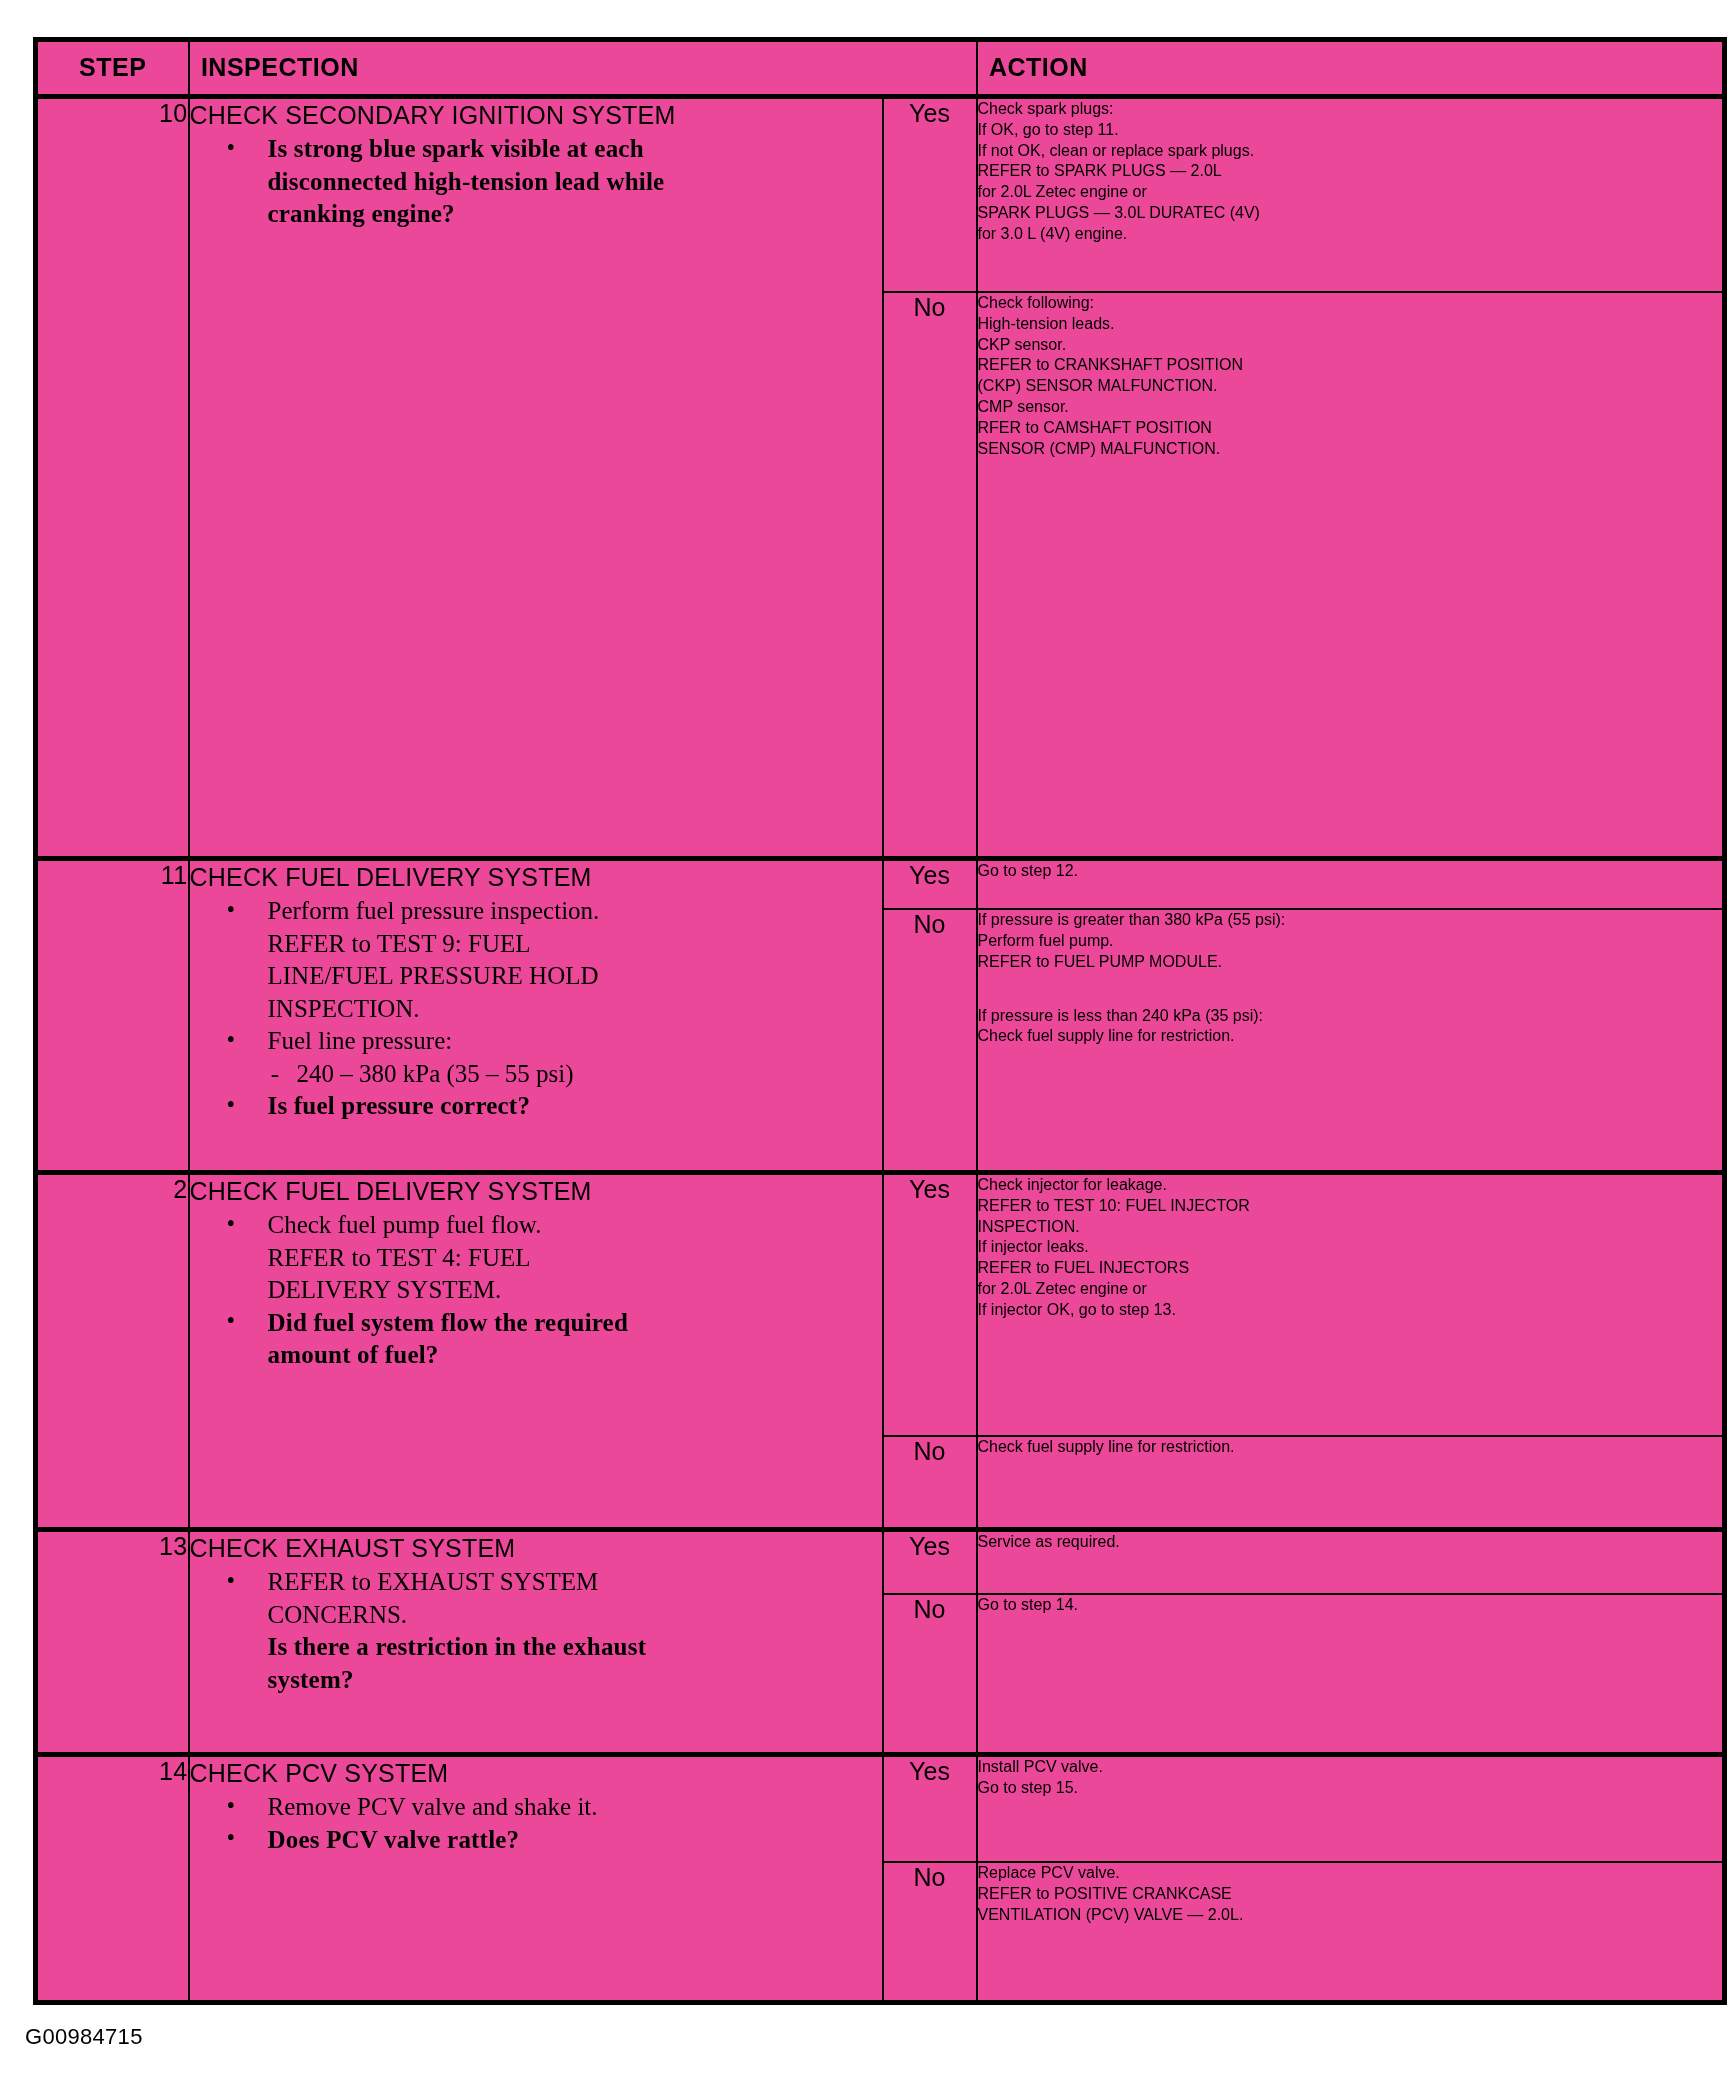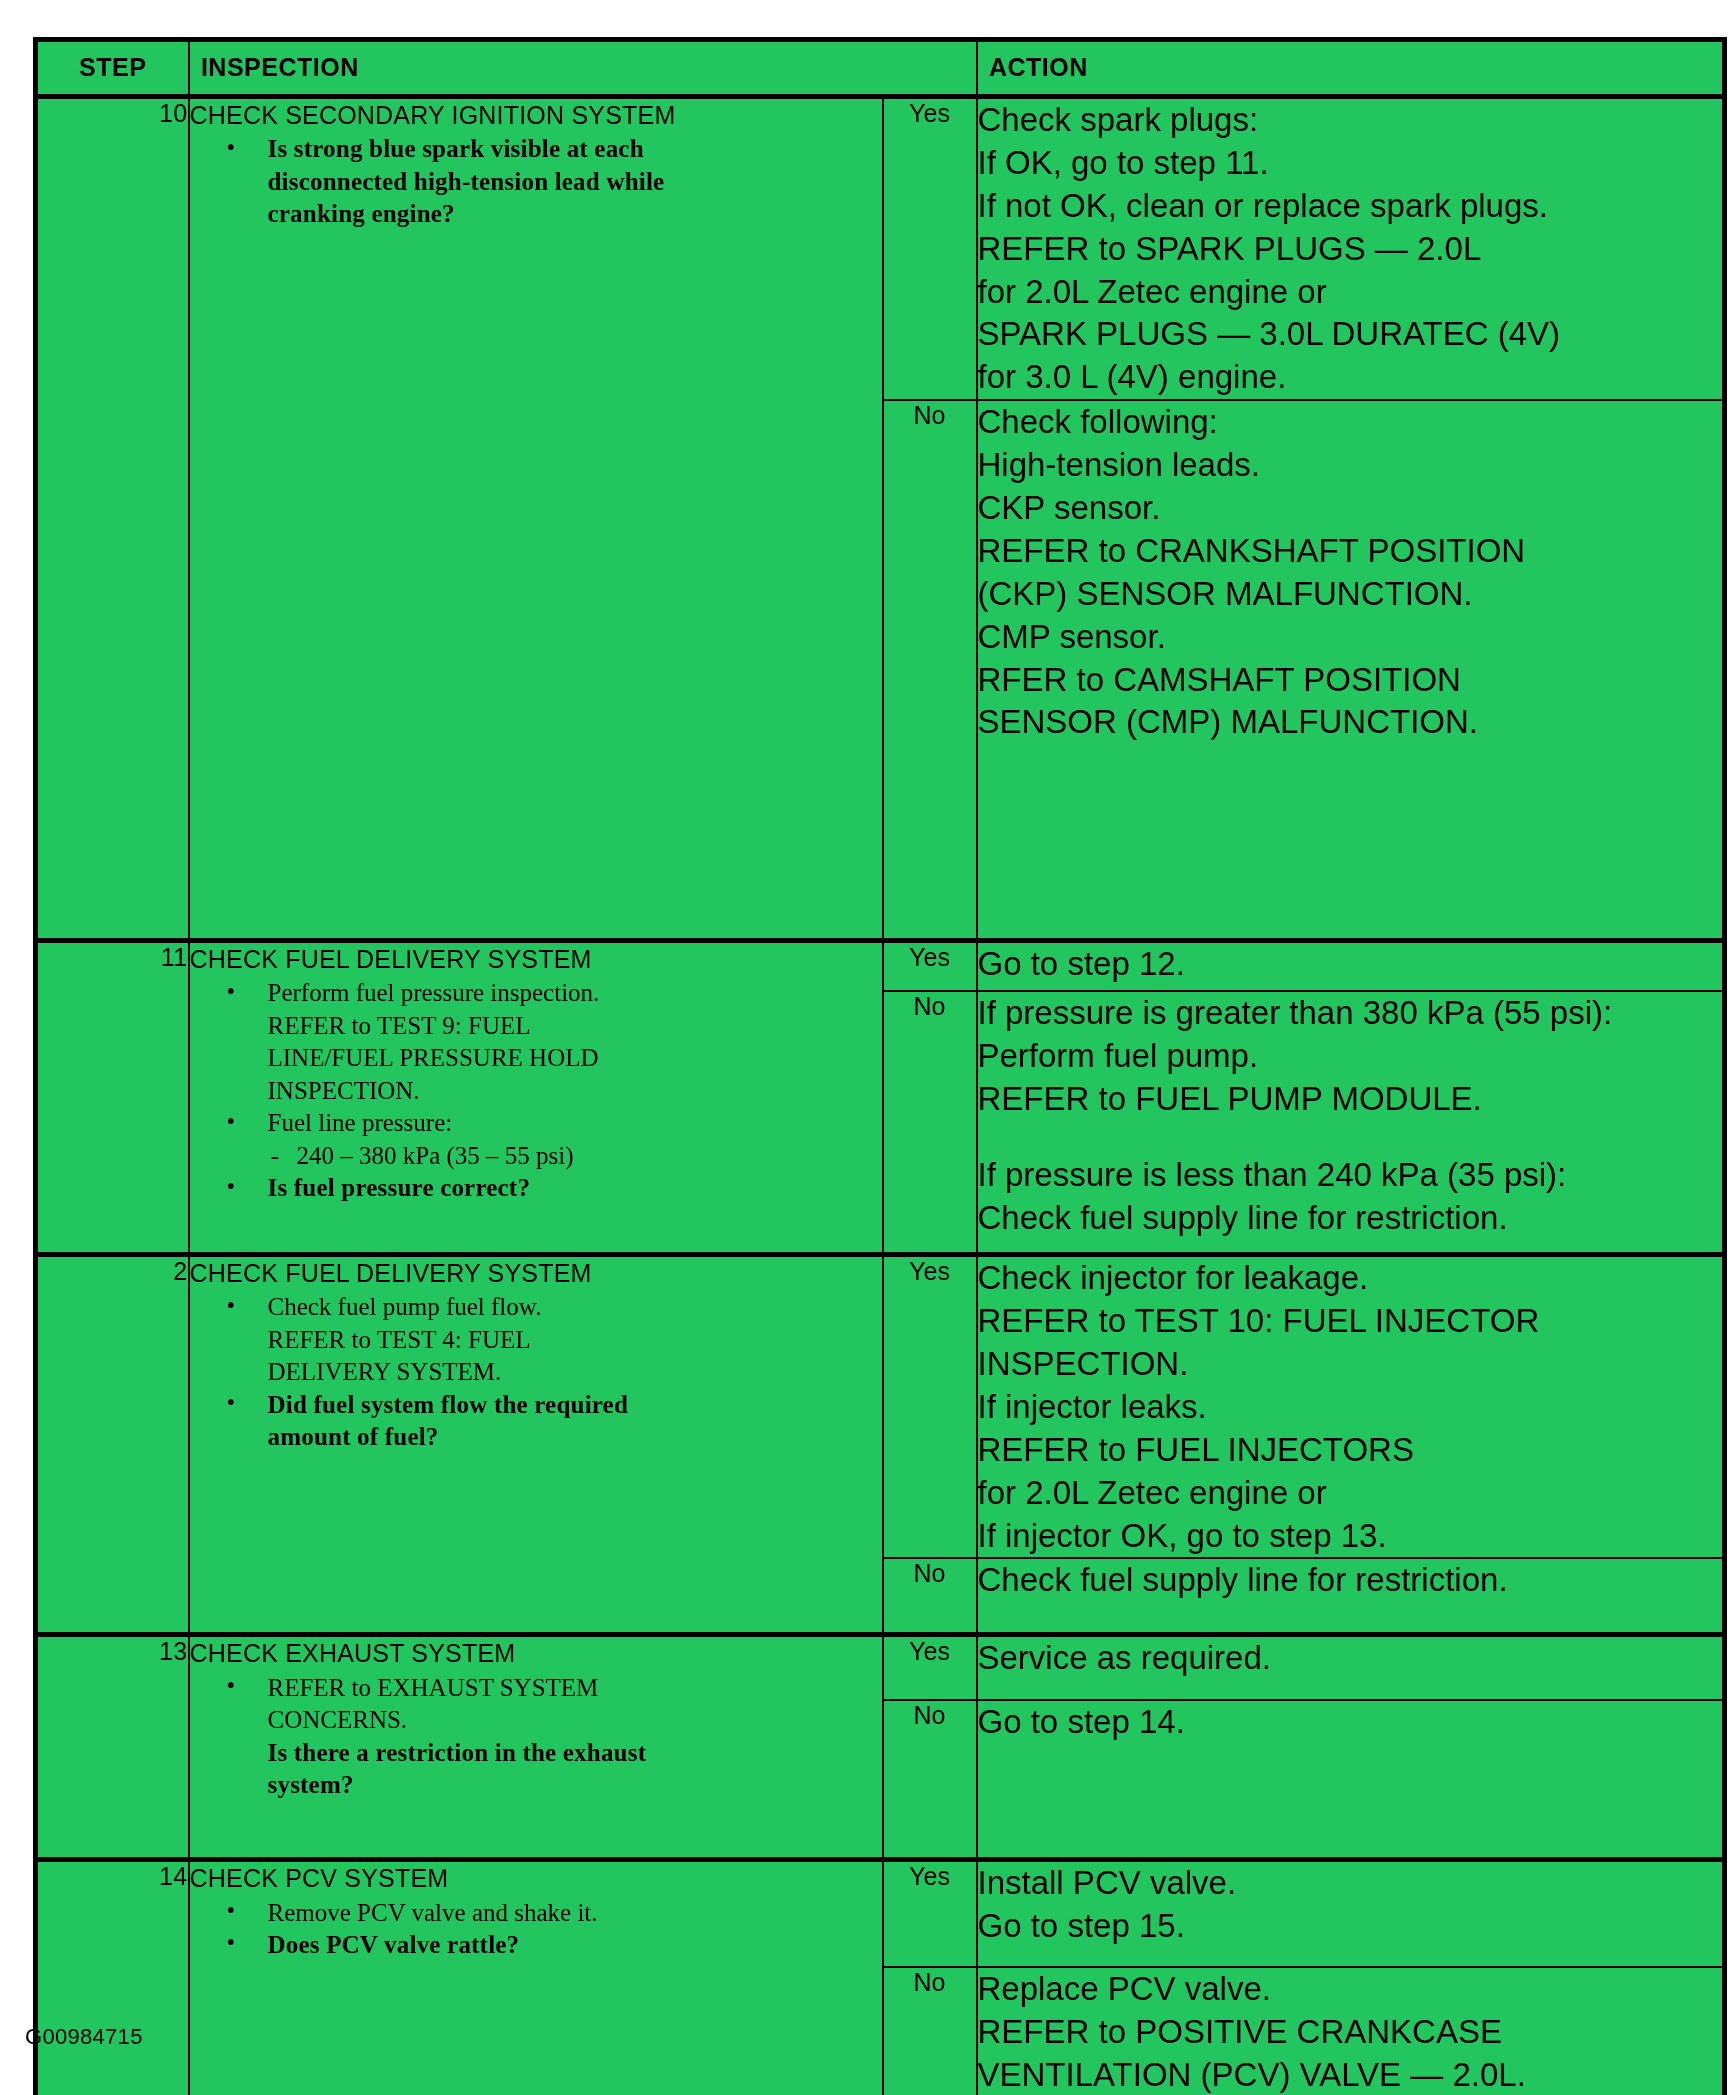--- a/index.html
+++ b/index.html
@@ -29,21 +29,21 @@
     top: 37px;
     width: 1690px;
     border-collapse: collapse;
     table-layout: fixed;
   }
 
   .diag-table td, .diag-table th {
     border: 2.4px solid #000;
     vertical-align: top;
     padding: 0;
-    background: #22c55e;
+    background: #ec4899;
   }
 
   
   .diag-table {
     border: 5.7px solid #000;
   }
 
   col.c-step   { width: 153px; }
   col.c-insp   { width: 694px; }
   col.c-yn     { width: 94px; }
@@ -77,21 +77,21 @@
     font-size: 25px;
     line-height: 1.30;
   }
   .cell-yn {
     text-align: center;
     font-size: 25px;
     padding: 14.7px 0 0 0;
   }
   .cell-action {
     padding: 13px 9.8px 11.4px 13px;
-    font-size: 33px;
+    font-size: 16px;
     line-height: 1.30;
     margin-left: 20px;
   }
 
   .insp-title {
     font-size: 25px;
     letter-spacing: 0.2px;
     white-space: nowrap;
   }
 

